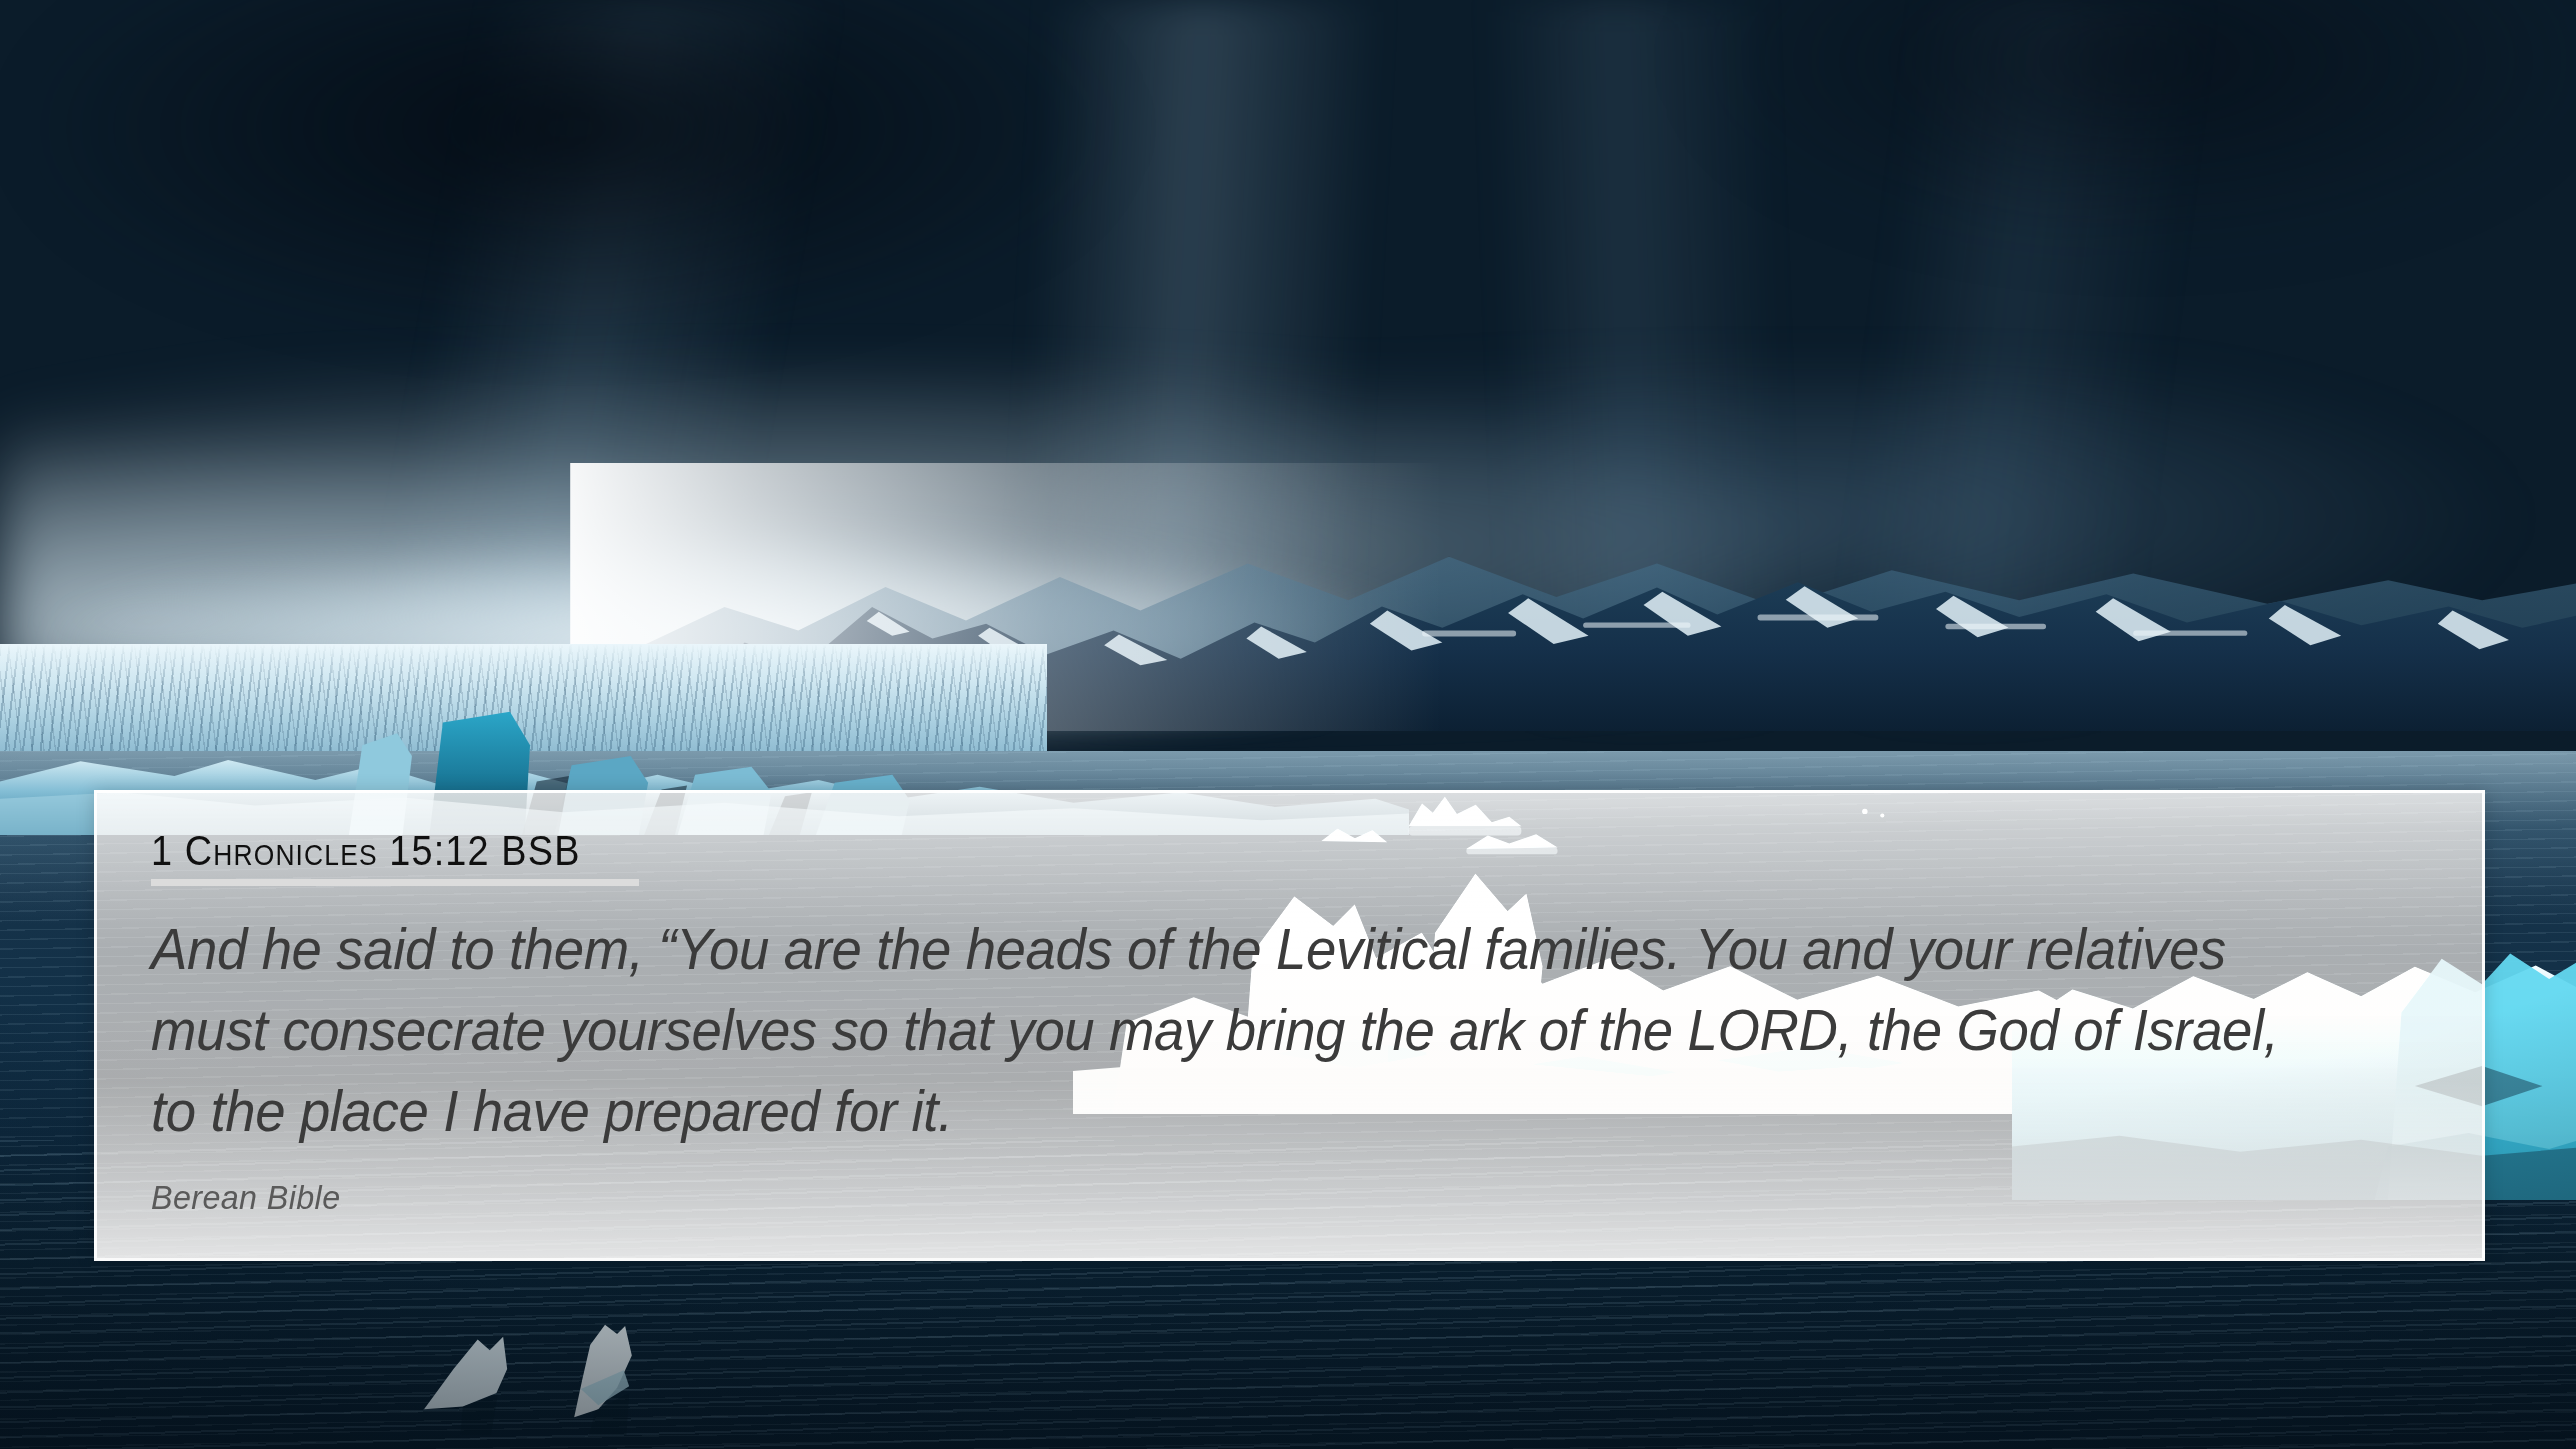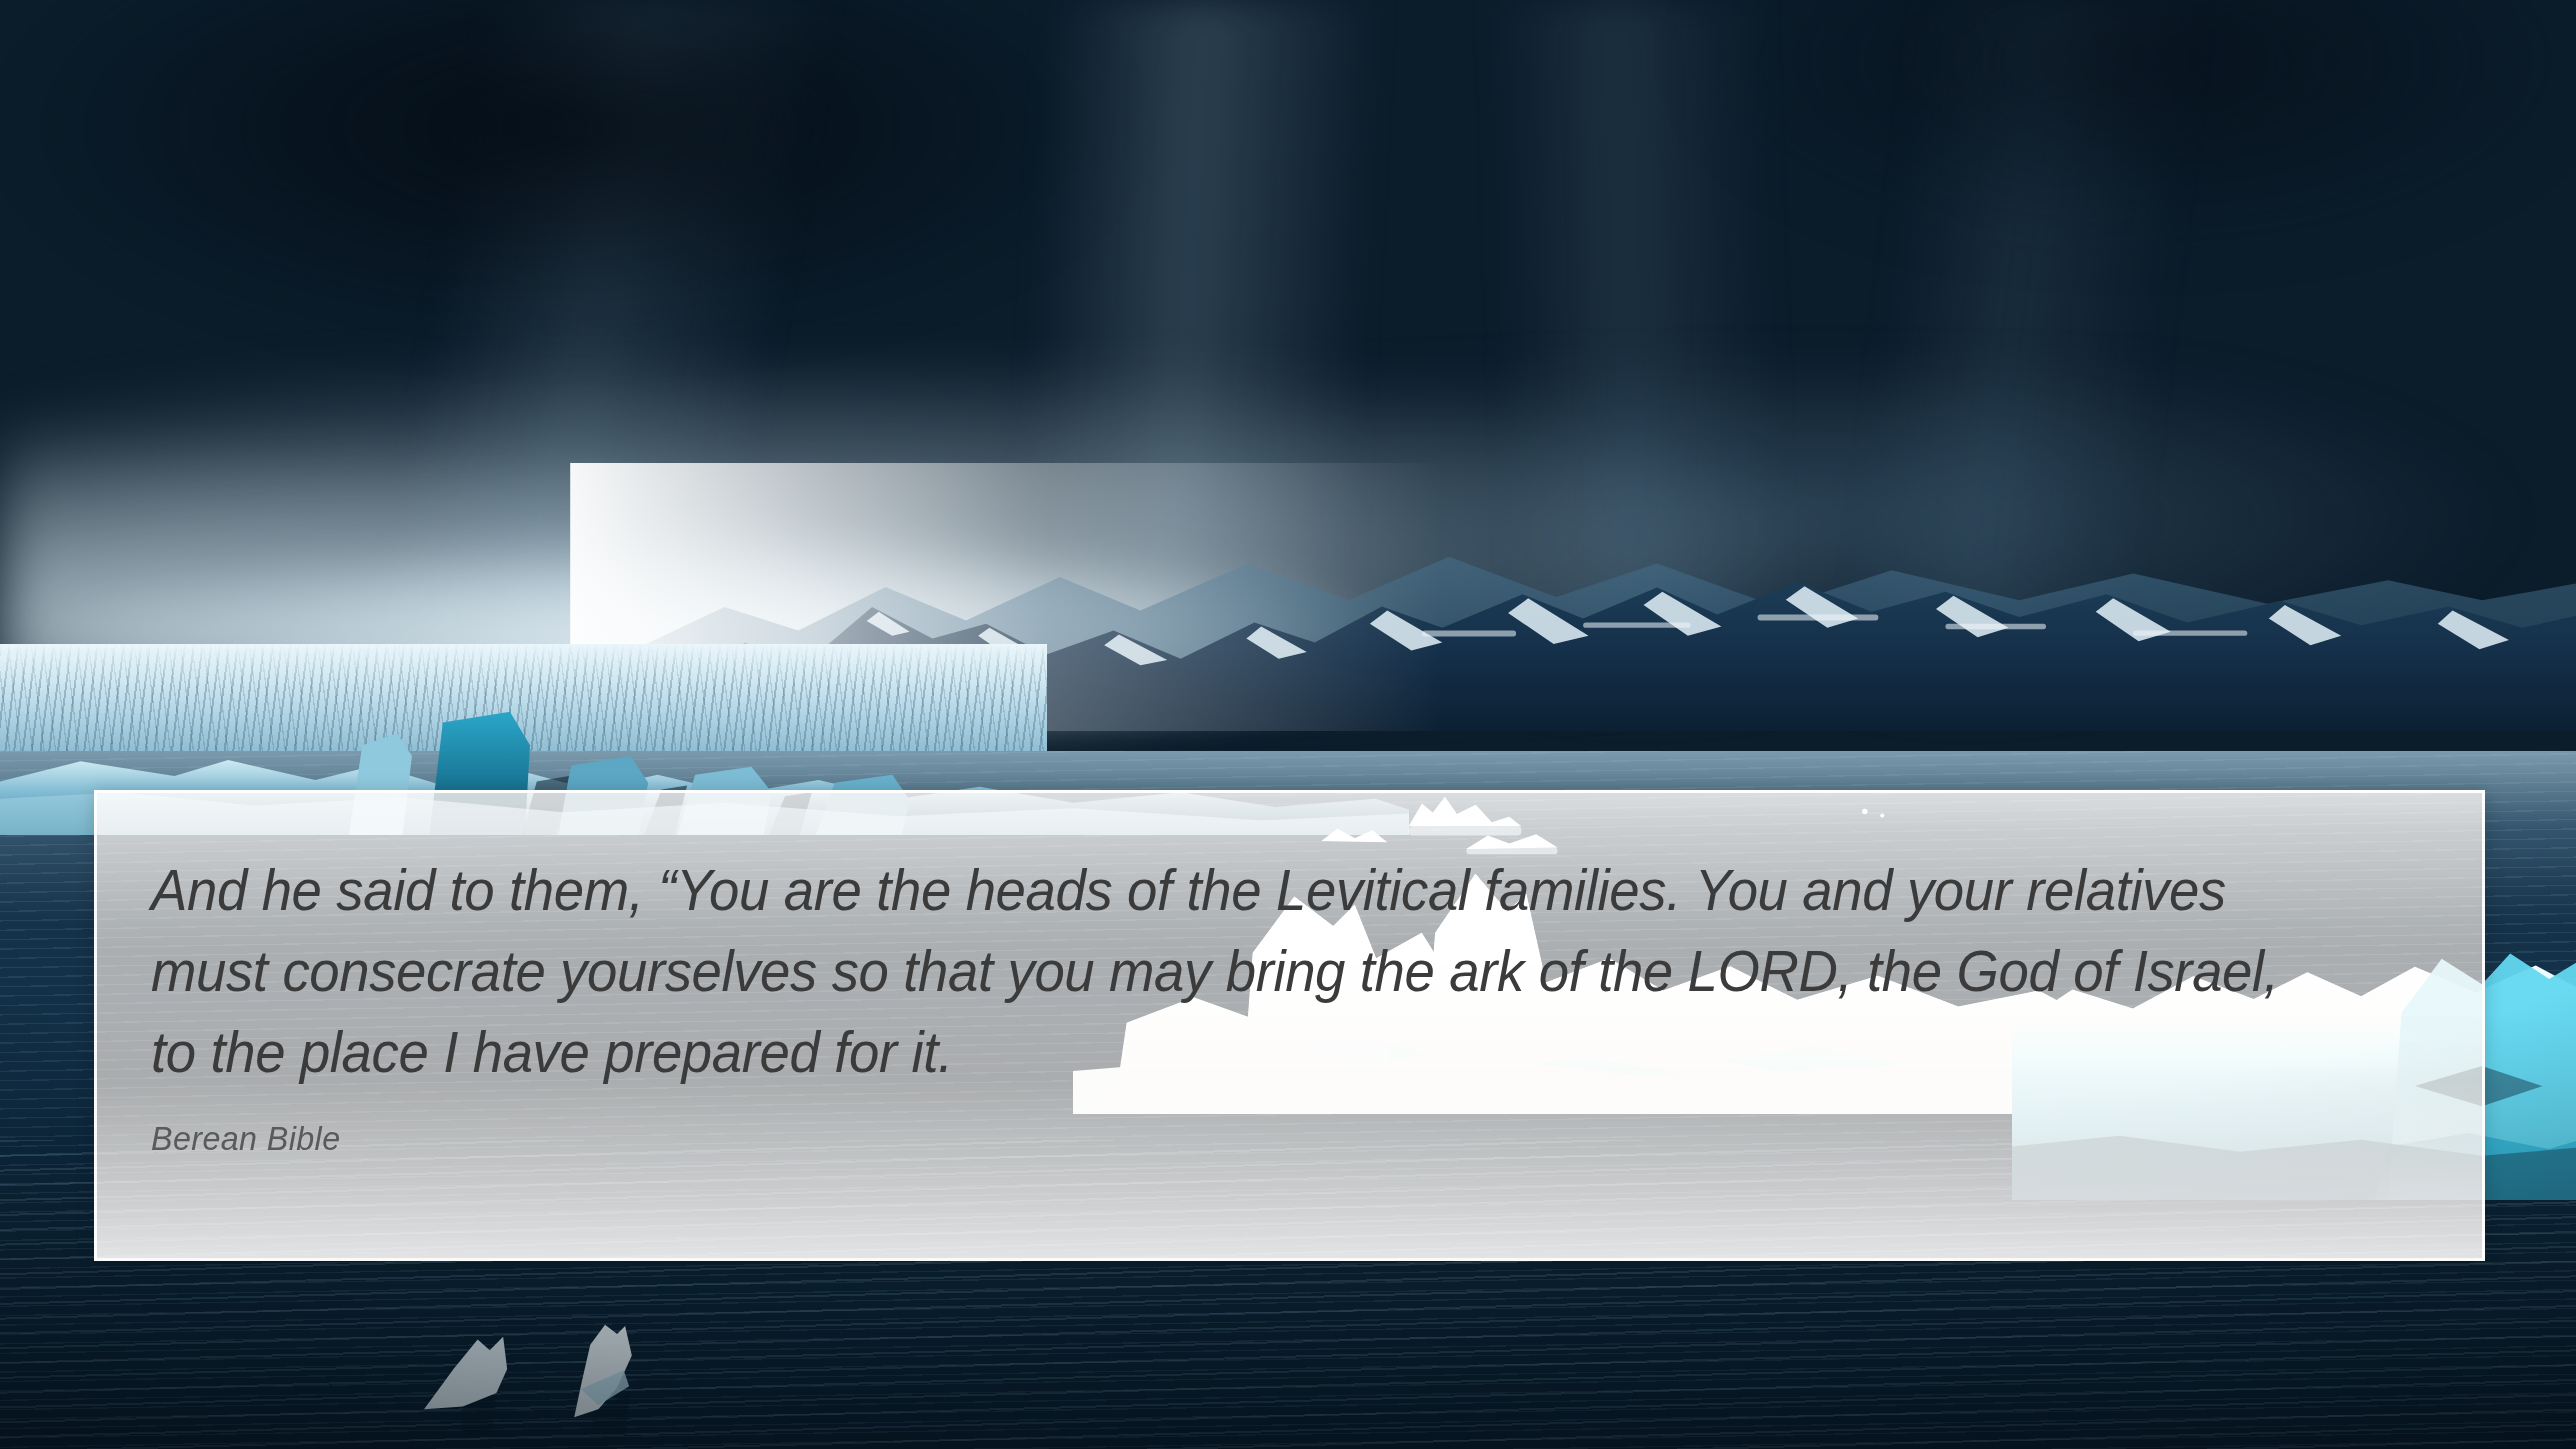--- a/index.html
+++ b/index.html
@@ -386,20 +386,24 @@
         </g>
       </svg>
     </div>
 
     <div class="water-vig"></div>
   </div>
 
   <div class="overlay">
     <div class="overlay-pad">
 
+      <div class="ref-wrap">
+        <span class="ref">1 Chronicles 15:12 BSB</span>
+        <span class="ref-rule"></span>
+      </div>
 
       <div class="verse">And he said to them, “You are the heads of the Levitical families. You and your relatives must consecrate yourselves so that you may bring the ark of the LORD, the God of Israel, to the place I have prepared for it.</div>
 
       <div class="attrib">Berean Bible</div>
     </div>
   </div>
 
 </div>
 
 

